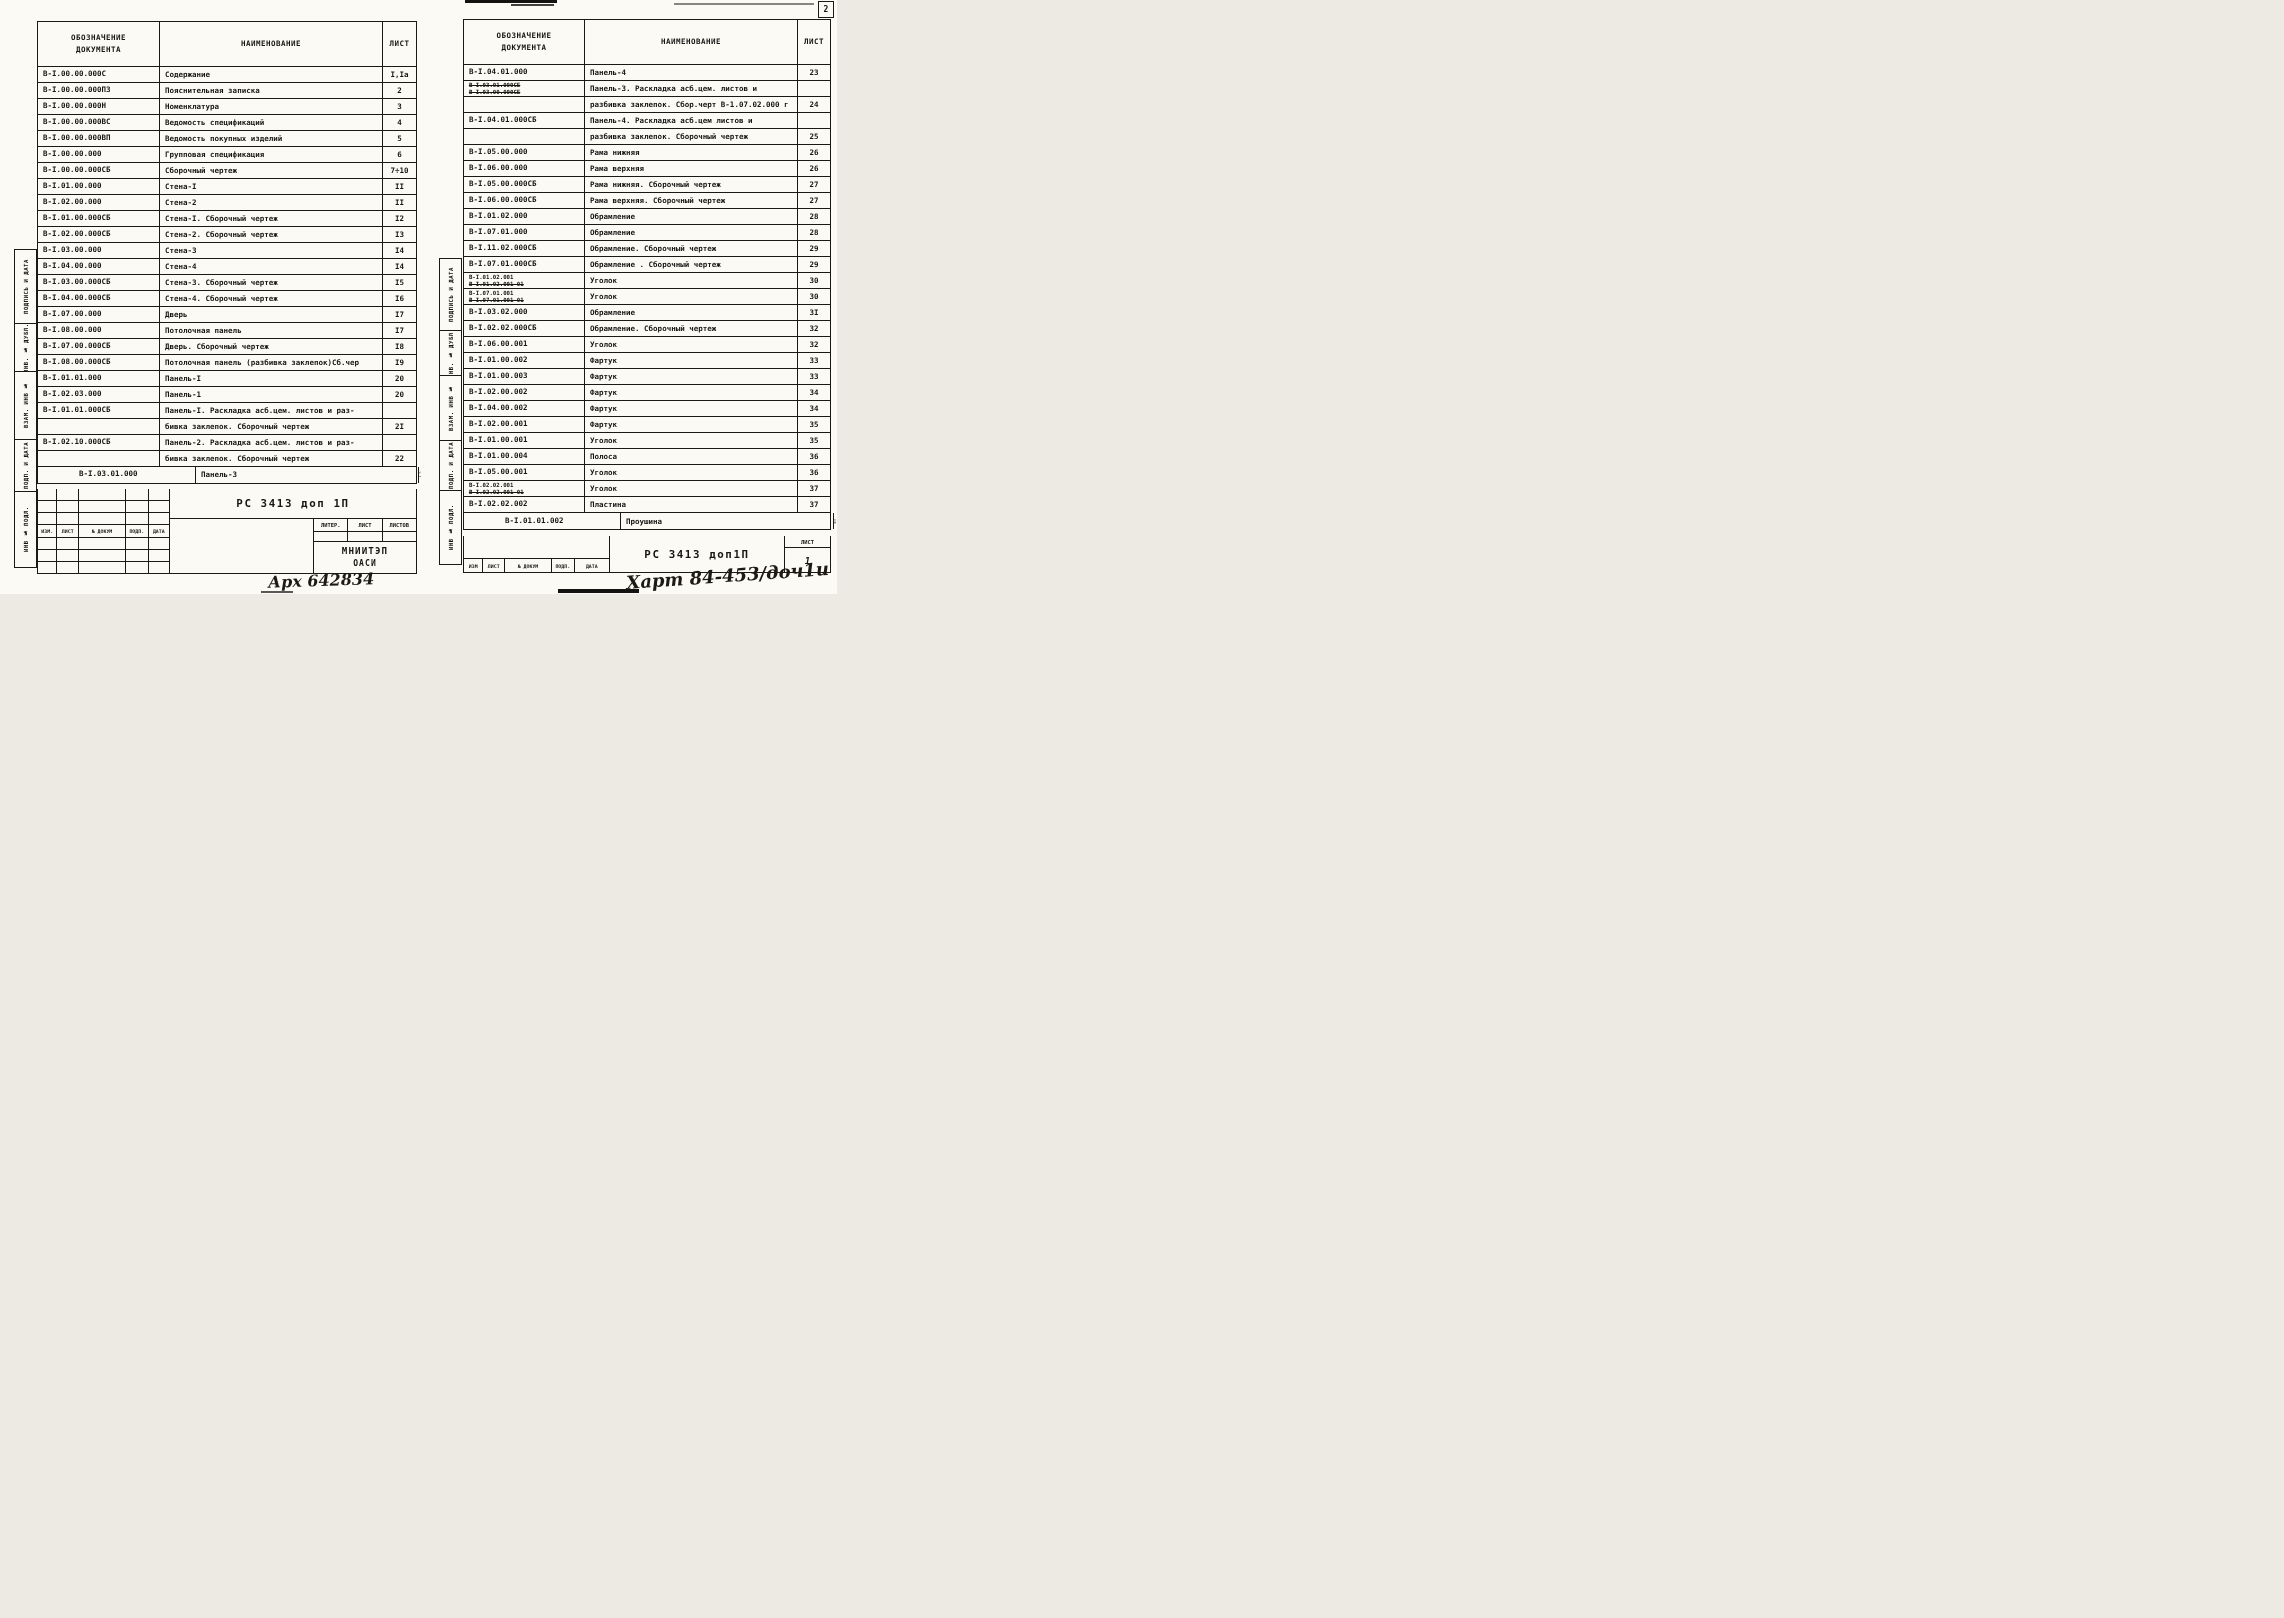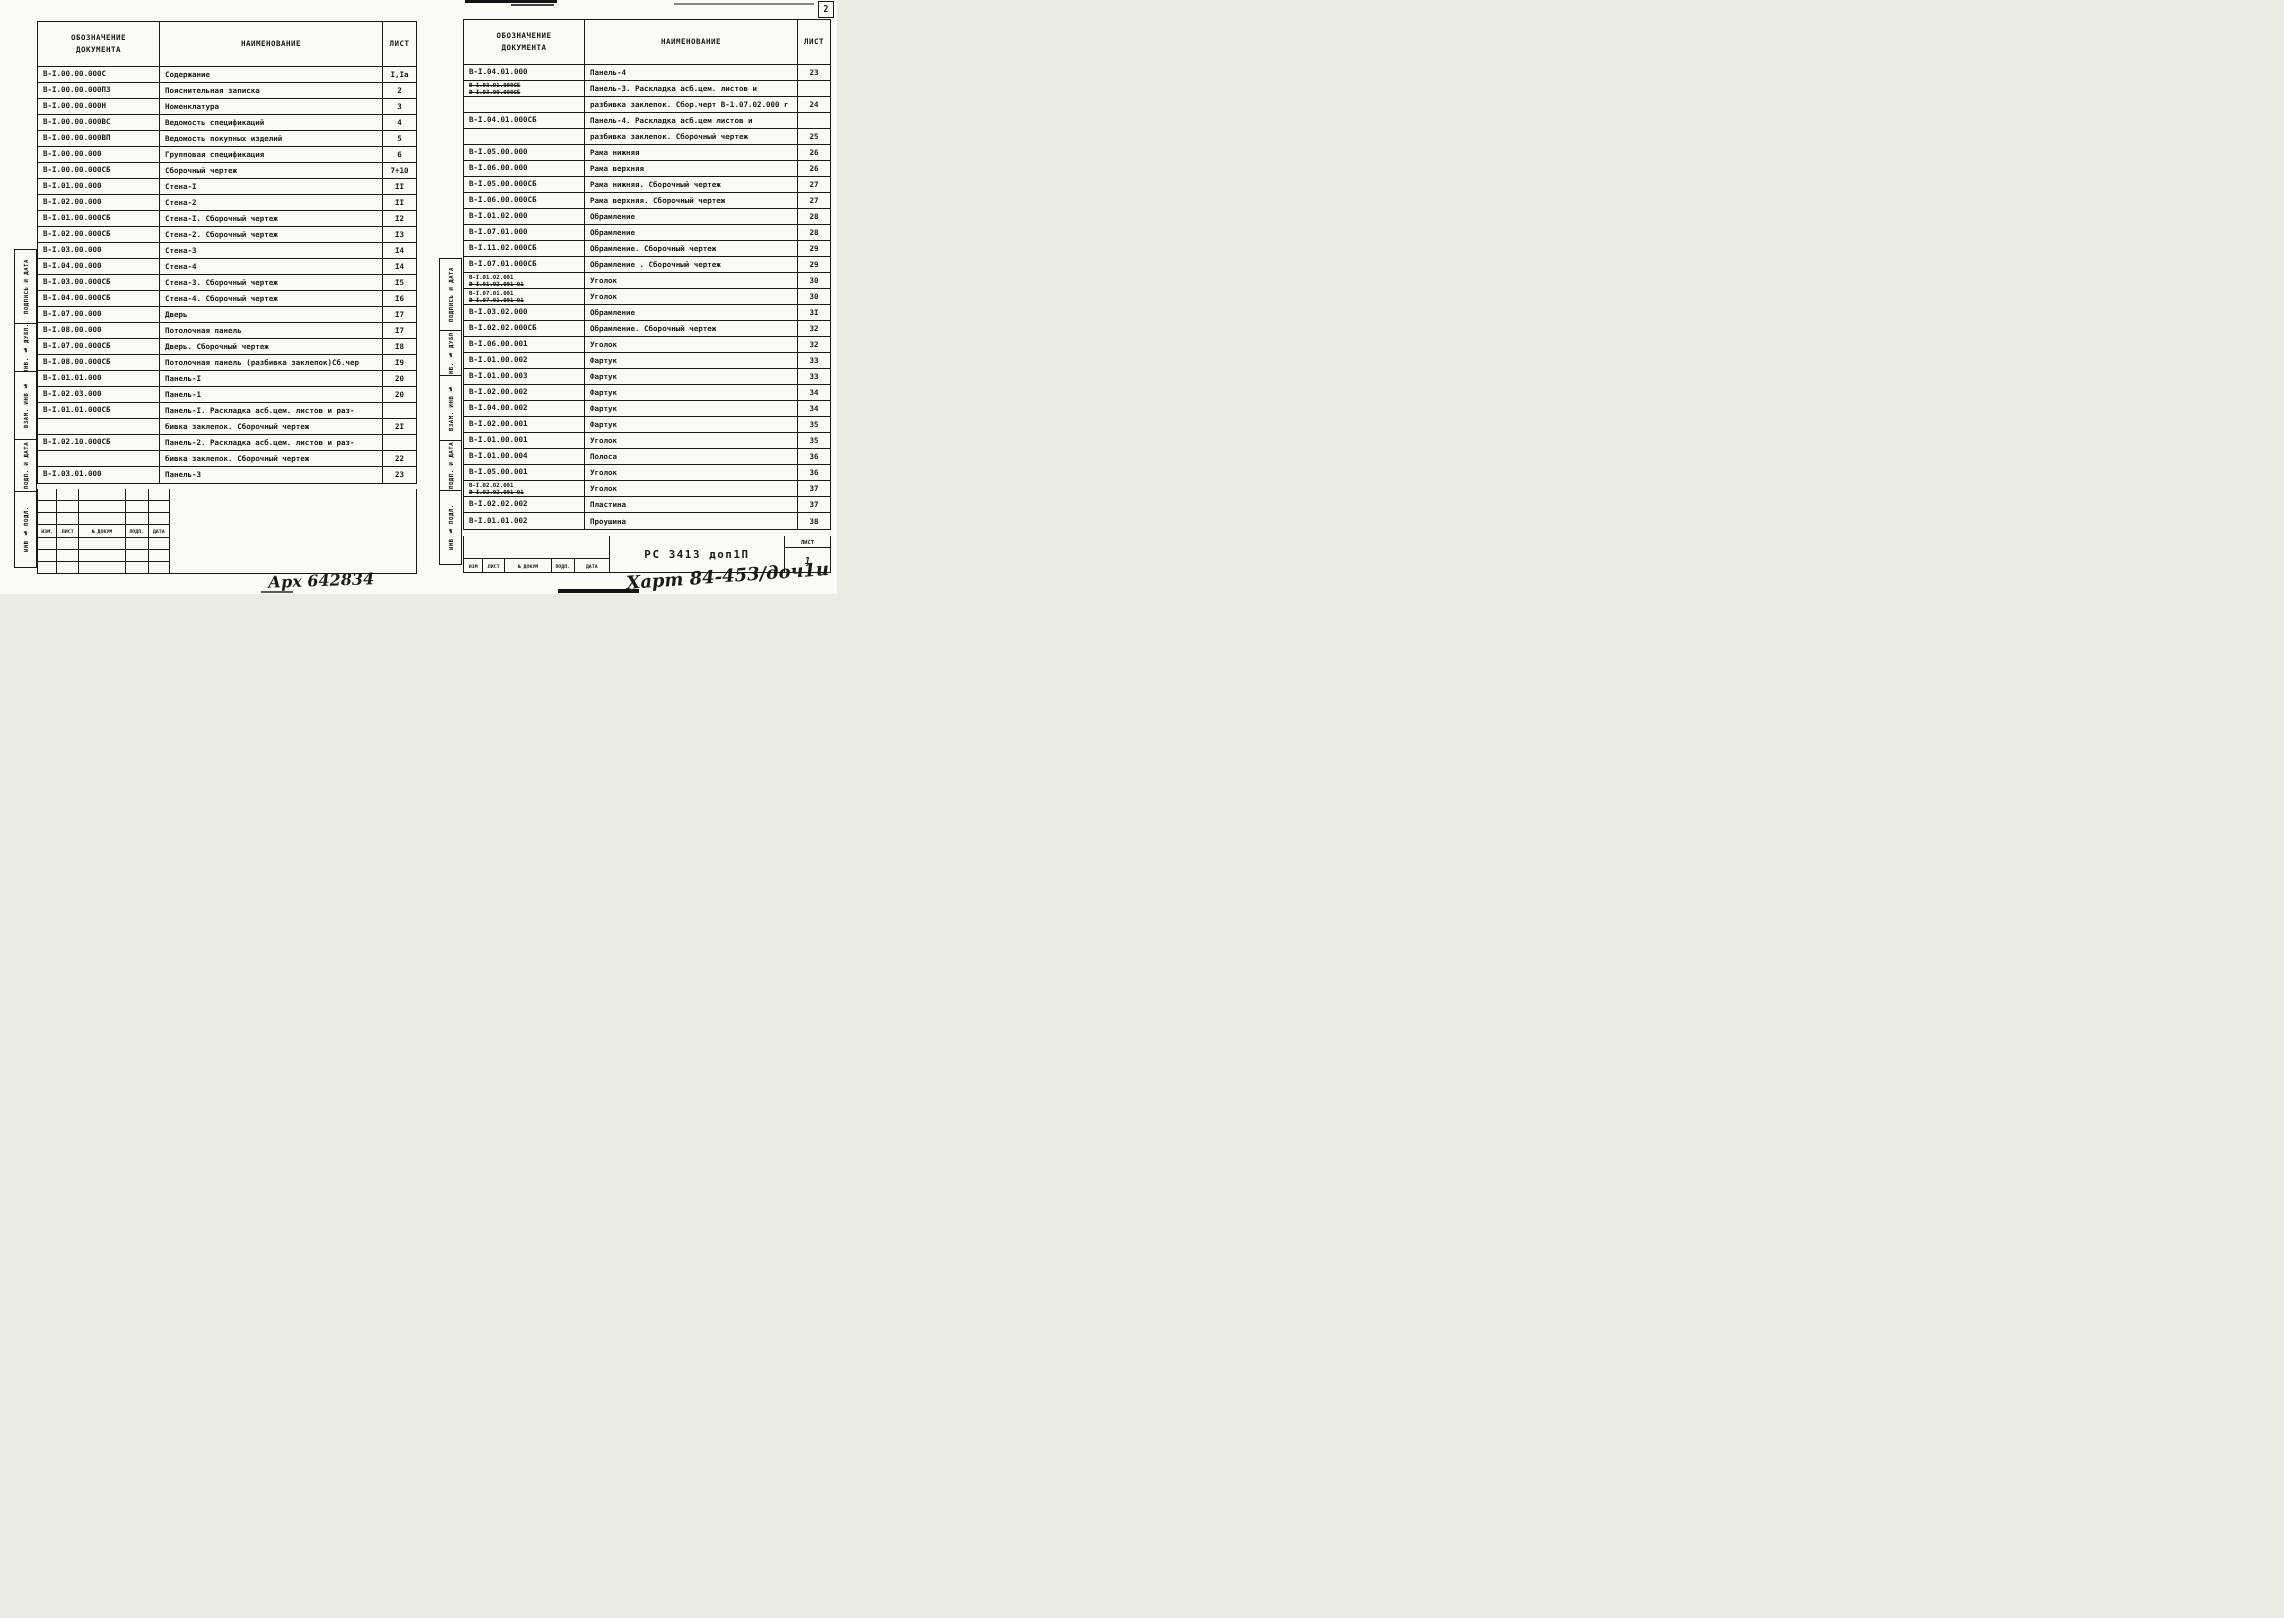--- a/index.html
+++ b/index.html
@@ -14,21 +14,21 @@
 
   .thead { display:grid; height:45px; border-bottom:1.6px solid #1b1916; }
   .table-left  .thead, .table-left  .trow { grid-template-columns:122px 223px 1fr; }
   .table-right .thead, .table-right .trow { grid-template-columns:121px 213px 1fr; }
   .th { display:flex; flex-direction:column; align-items:center; justify-content:center;
         border-right:1.6px solid #1b1916; font-size:7.5px; font-weight:bold; letter-spacing:0.5px;
         text-align:center; line-height:1.55; }
   .th:last-child { border-right:none; }
 
   .trow { display:grid; height:16px; border-bottom:1.1px solid #1b1916; }
-  .trow:last-child { border-bottom:none; }
+  .trow:last-child { border-bottom:none;padding-left:36px; }
   .td { border-right:1.1px solid #1b1916; padding:0 4.9px; display:flex; align-items:center;
         white-space:nowrap; overflow:hidden; font-size:7.5px; font-weight:bold; }
   .td:last-child { border-right:none; }
   .cell-d { flex-direction:column; align-items:flex-start; justify-content:center; }
   .cell-s { justify-content:center; padding:0 1.1px; }
   .dline { line-height:1.15; }
   .dline.small { font-size:5.7px; line-height:1.1; }
   .struck { text-decoration:line-through; }
 
   
@@ -596,20 +596,42 @@
           <div class="rev-cell c4"></div>
         </div>
         <div class="rev-row">
           <div class="rev-cell c0"></div>
           <div class="rev-cell c1"></div>
           <div class="rev-cell c2"></div>
           <div class="rev-cell c3"></div>
           <div class="rev-cell c4"></div>
         </div>
       </div>
+    <div class="tbl-main">
+      <div class="tbl-doc">РС 3413 доп 1П</div>
+      <div class="tbl-mid">
+        <div class="tbl-empty"></div>
+        <div class="tbl-right">
+          <div class="sub-headers">
+            <div class="sub-h">ЛИТЕР.</div>
+            <div class="sub-h">ЛИСТ</div>
+            <div class="sub-h">ЛИСТОВ</div>
+          </div>
+          <div class="sub-empty">
+            <div></div>
+            <div></div>
+            <div></div>
+          </div>
+          <div class="org">
+            <div class="org1">МНИИТЭП</div>
+            <div class="org2">ОАСИ</div>
+          </div>
+        </div>
+      </div>
+    </div>
   </div>
 
   <div class="tblock-right">
     <div class="rtb-left">
       <div class="rtb-space"></div>
       <div class="rev-labels" id="rev-grid-right">
           <div class="rev-row">
             <div class="rev-cell c0">ИЗМ</div>
             <div class="rev-cell c1">ЛИСТ</div>
             <div class="rev-cell c2">№ ДОКУМ</div>

